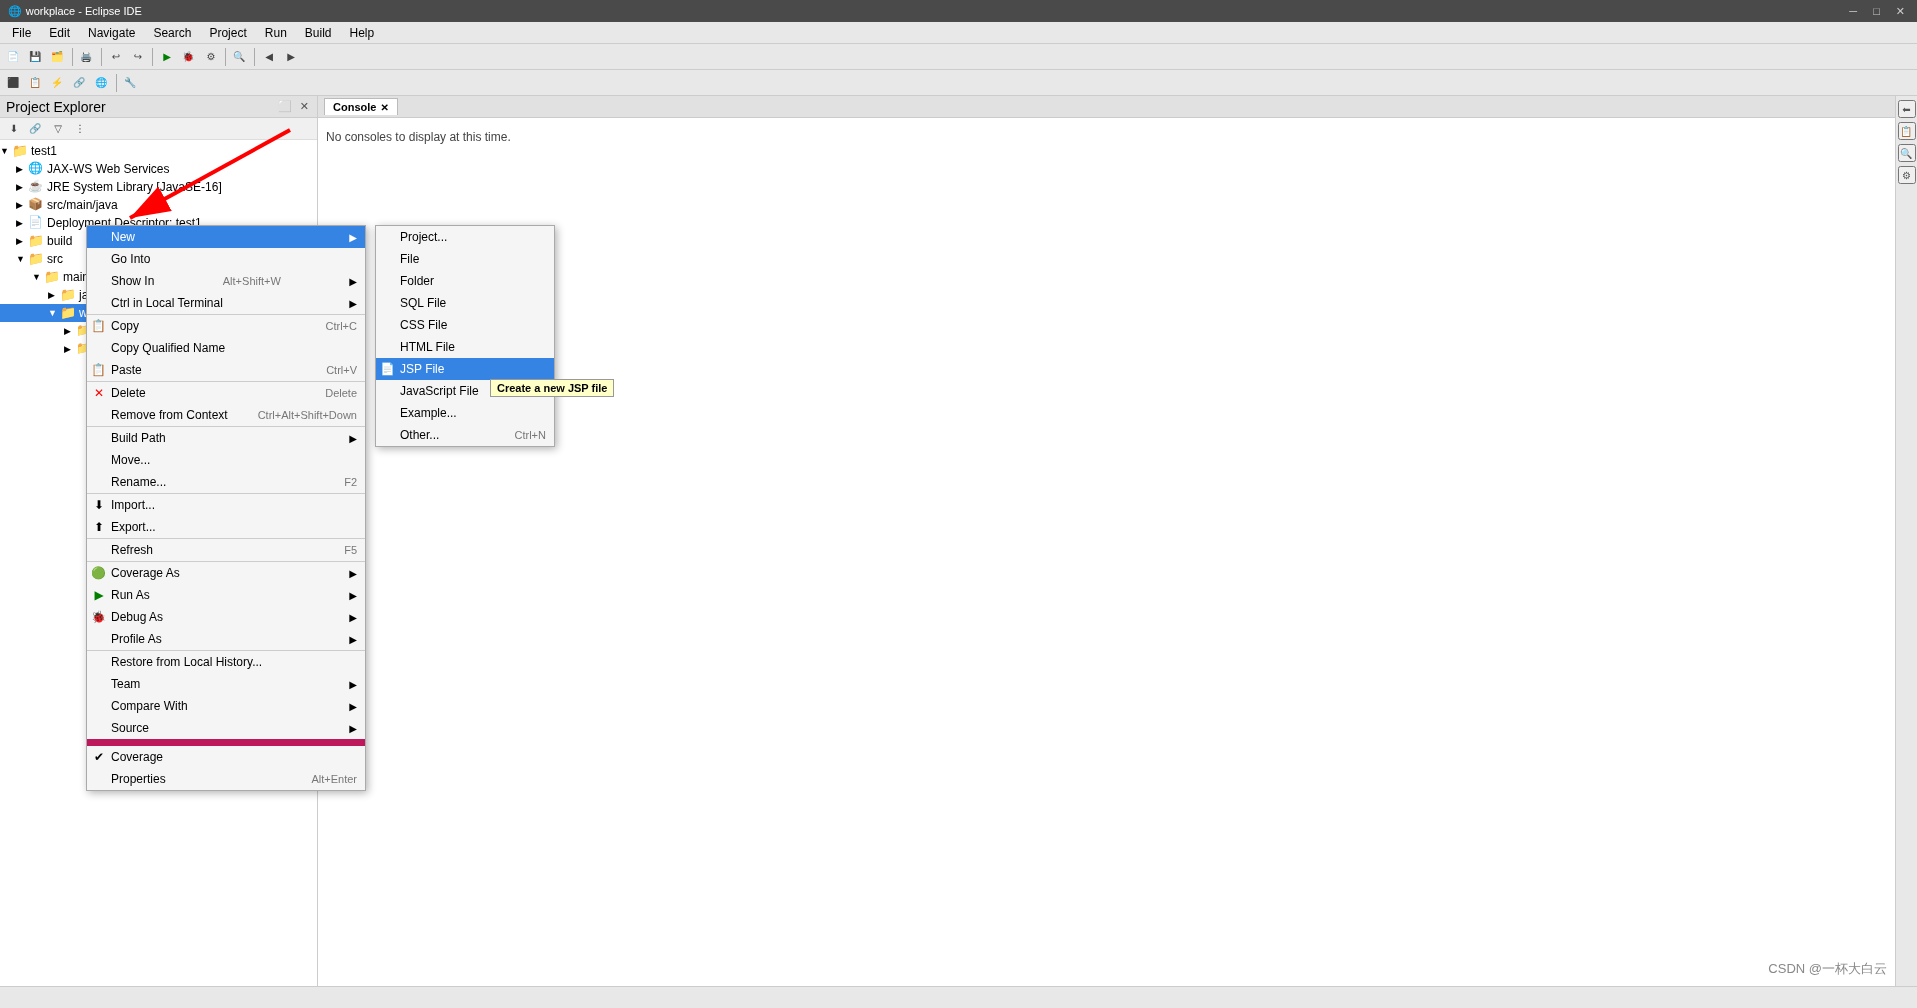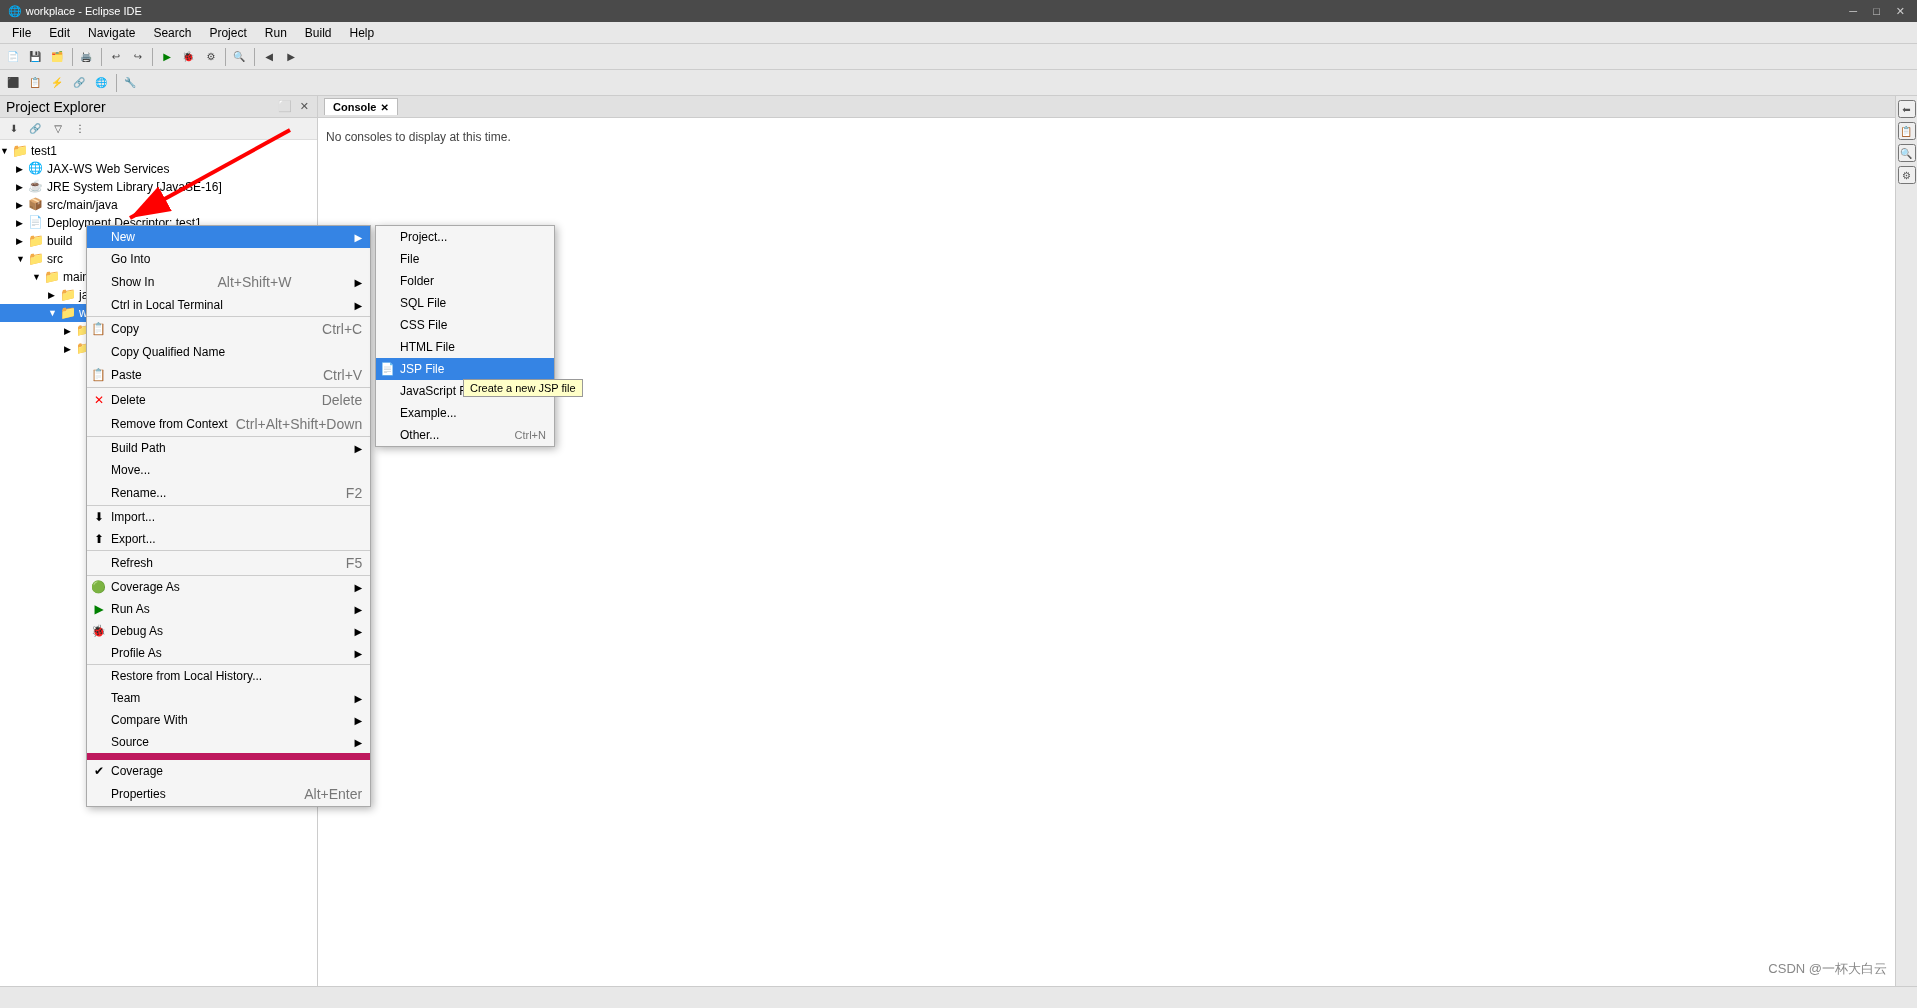--- a/index.html
+++ b/index.html
@@ -147,21 +147,21 @@
       font-size: 12px;
     }
     .ctx-item {
       display: flex;
       align-items: center;
       padding: 4px 8px 4px 24px;
       cursor: pointer;
       position: relative;
       gap: 8px;
     }
-    .ctx-item .shortcut { margin-left: auto; color: #777; font-size: 14px; }
+    .ctx-item .shortcut { margin-left: auto; color: #777; font-size: 11px; }
     .ctx-item .arrow { margin-left: auto; font-size: 10px; }
     .ctx-item .icon-col {
       position: absolute;
       left: 4px;
       width: 16px;
       height: 16px;
       display: flex;
       align-items: center;
       justify-content: center;
     }
@@ -615,21 +615,21 @@
   </div>
   <div class="submenu-item">
     <span>Example...</span>
   </div>
   <div class="submenu-item">
     <span>Other...</span>
     <span class="shortcut">Ctrl+N</span>
   </div>
 </div>
 
-<div class="tooltip" style="left: 463px; top: 379px;">
+<div class="tooltip" style="left: 490px; top: 379px; font-weight: bold;">
   <span>Create a new JSP file</span>
 </div>
 
 <svg class="red-arrow" style="left:0; top:0; width:320px; height:230px" viewBox="0 0 320 230">
   <defs>
     <marker id="arrowhead" markerWidth="10" markerHeight="7" refX="10" refY="3.5" orient="auto">
       <polygon points="0 0, 10 3.5, 0 7" fill="red"></polygon>
     </marker>
   </defs>
   <path d="M290,130 L130,218" stroke="red" stroke-width="4" fill="none" marker-end="url(#arrowhead)"></path>

